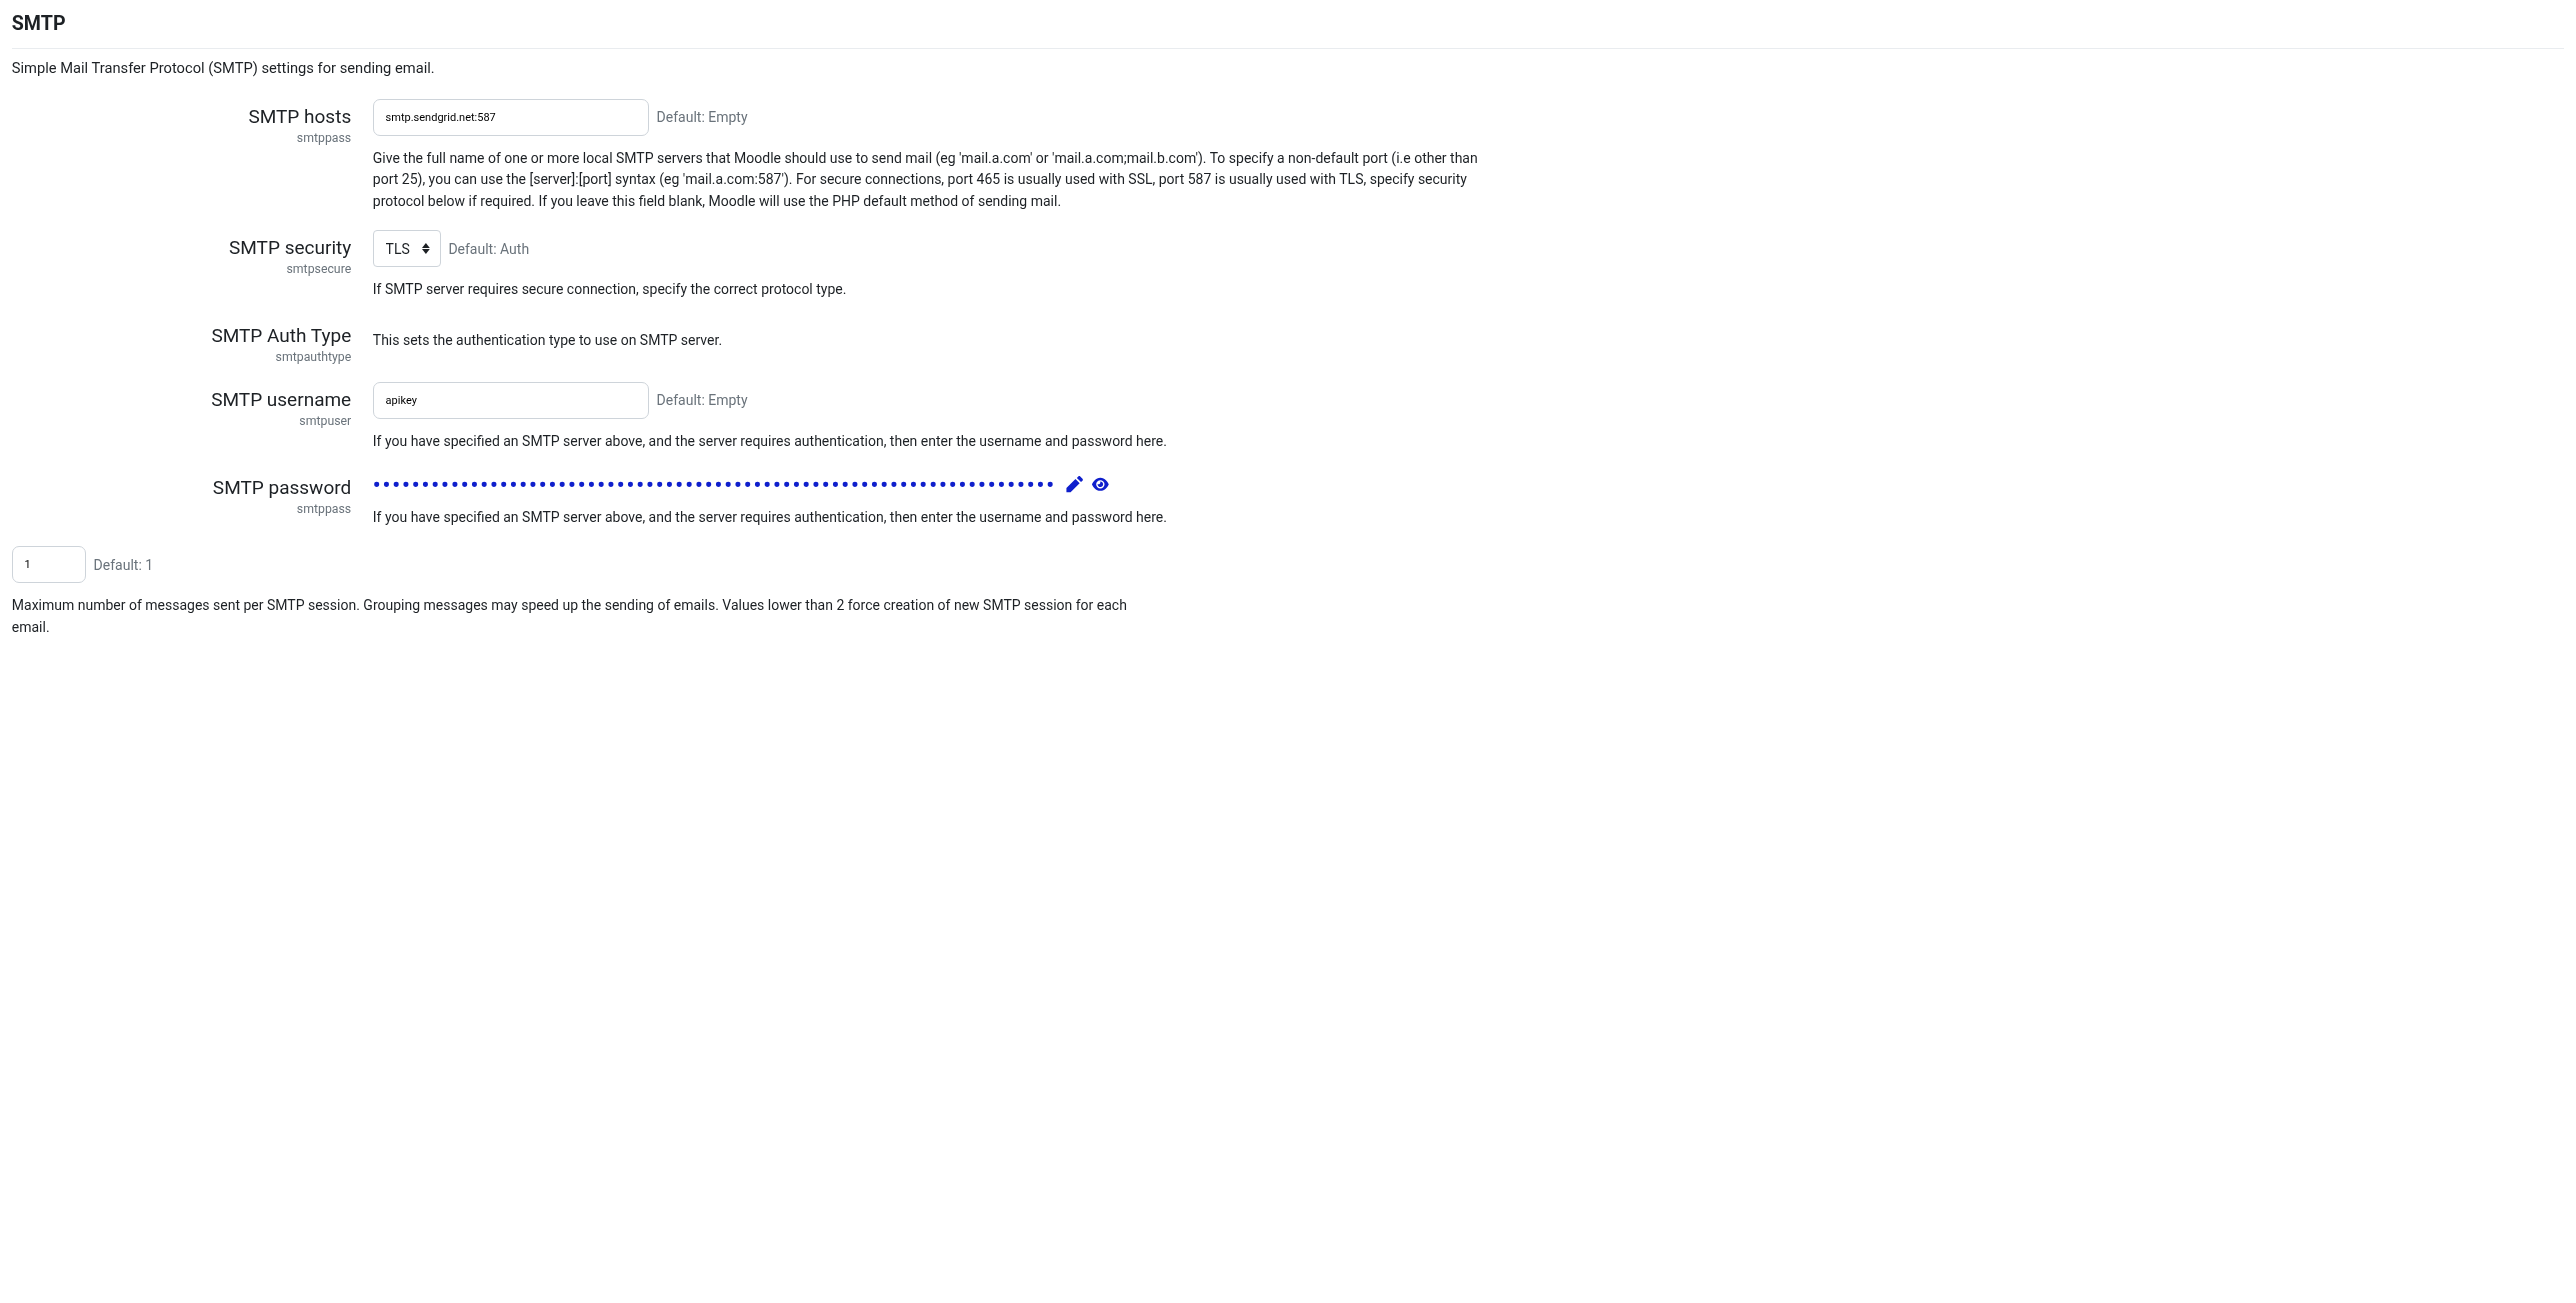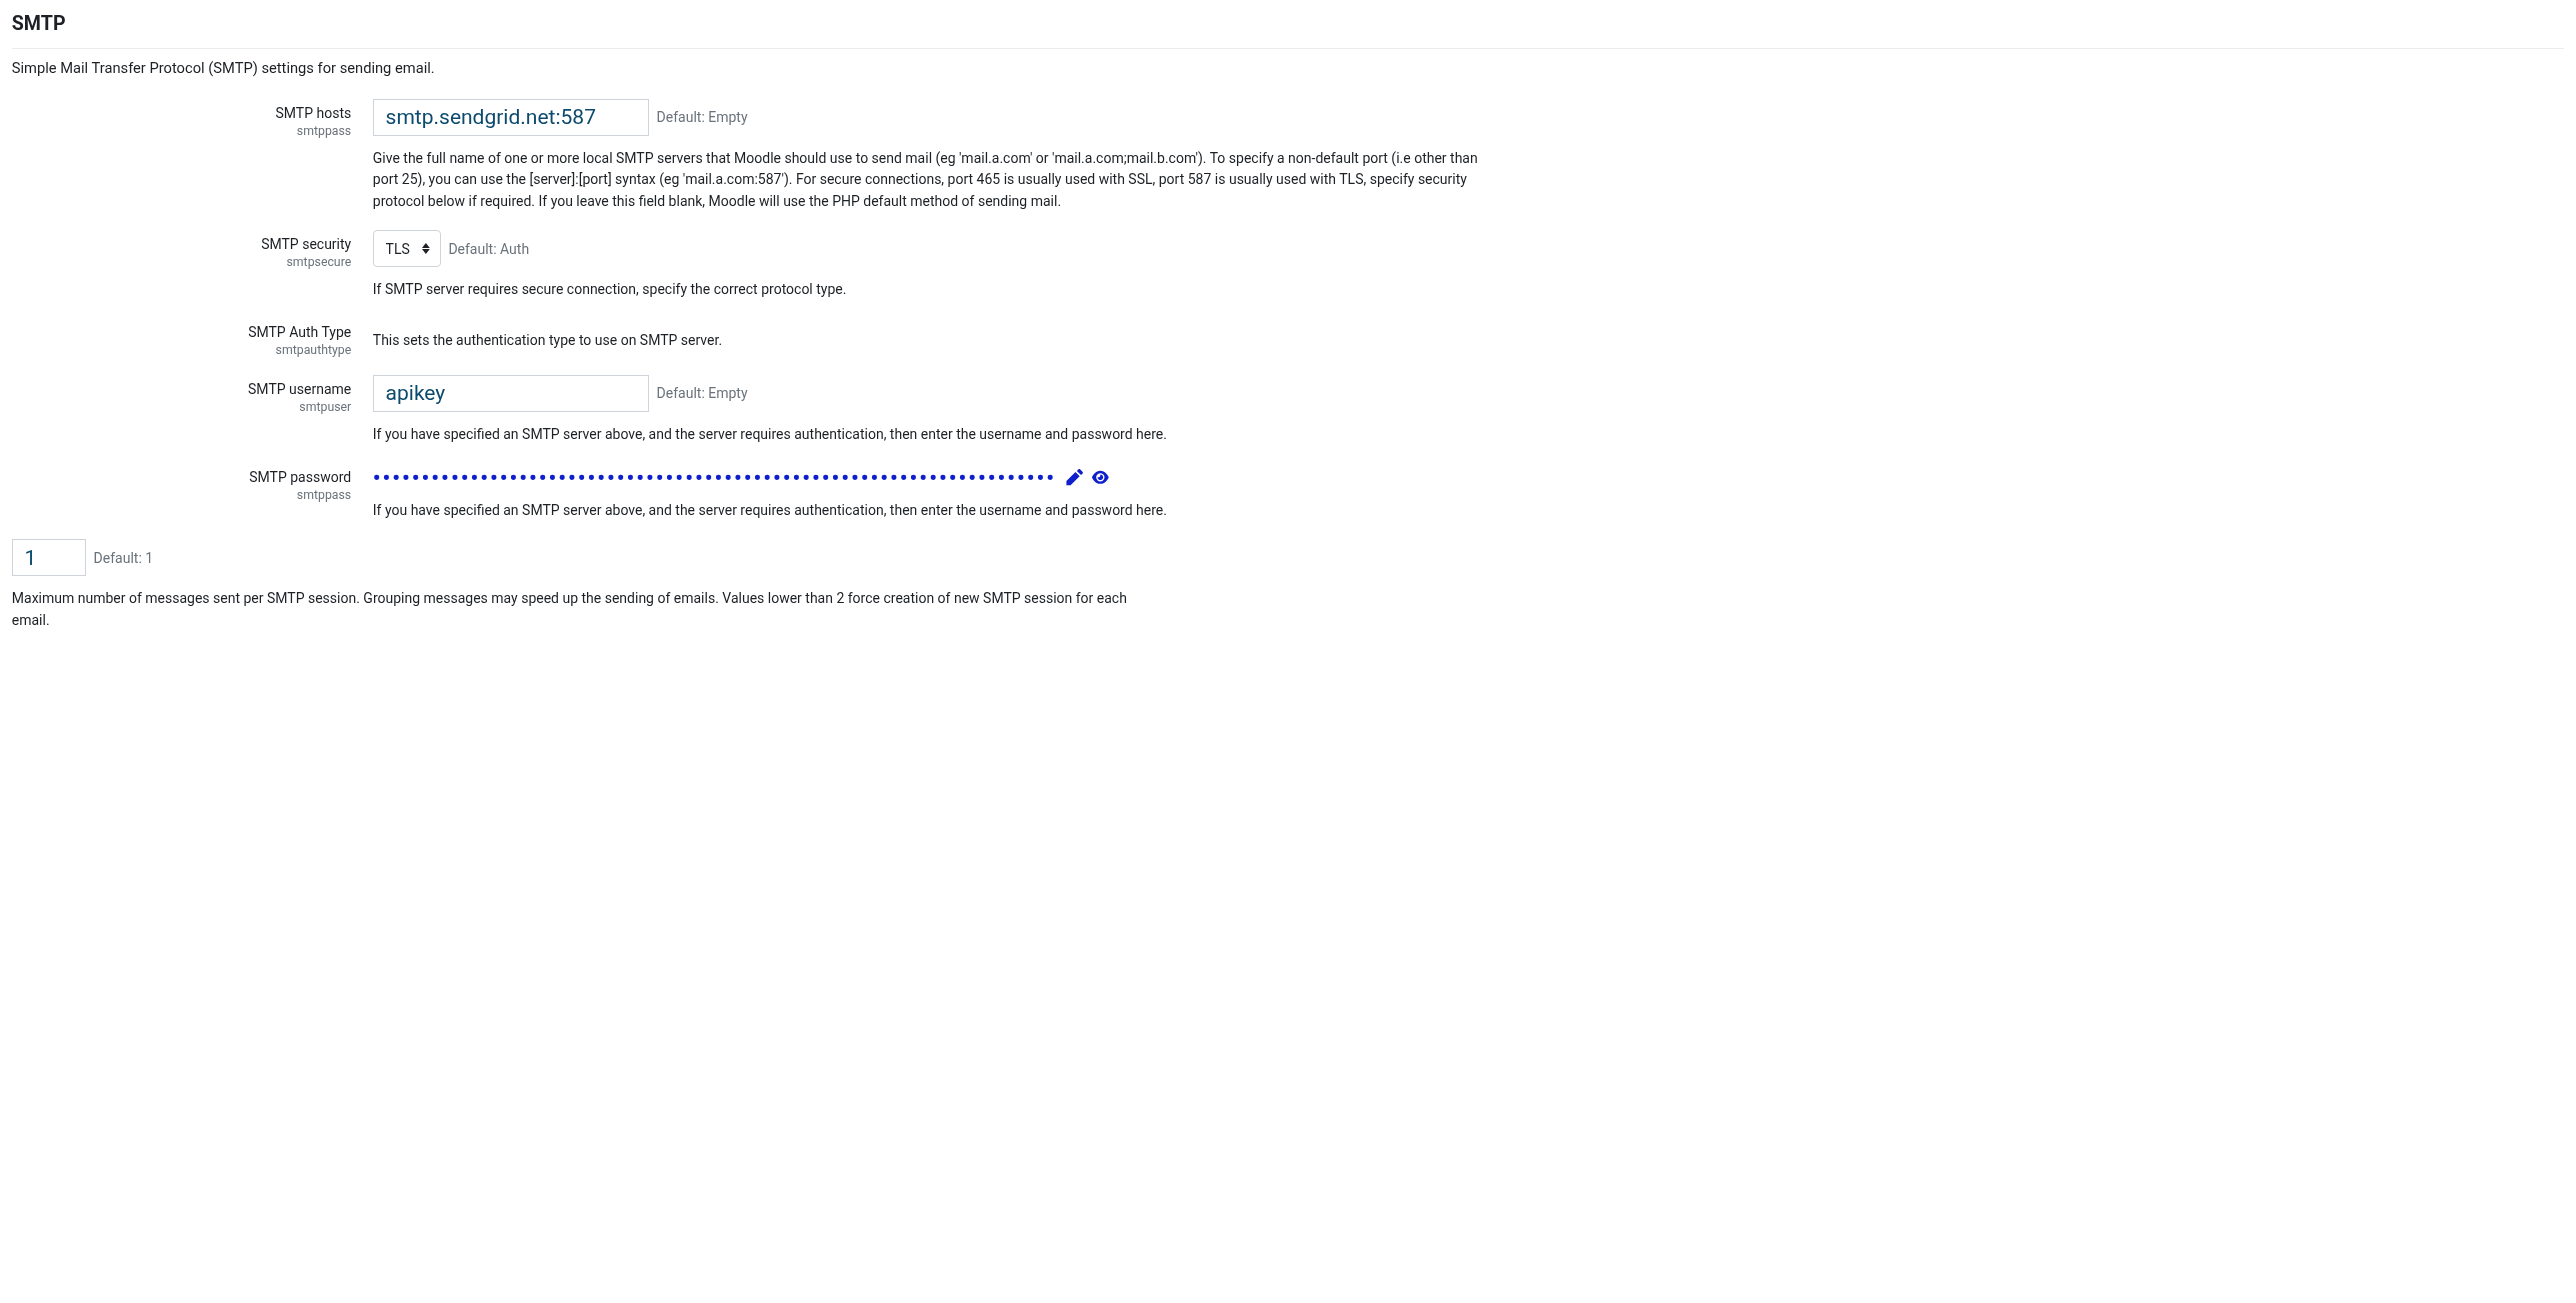--- a/index.html
+++ b/index.html
@@ -32,45 +32,45 @@
       margin-bottom: 17.6px;
     }
     .setting-label {
       width: 361px;
       text-align: right;
       padding-right: 21.6px;
       padding-top: 5.9px;
       flex-shrink: 0;
     }
     .setting-label .label-text {
-      font-size: 14px;
+      font-size: 19px;
       color: #1d2125;
       display: block;
     }
     .setting-label .label-name {
       font-size: 12.3px;
       color: #6a737b;
       display: block;
       margin-top: 2.9px;
     }
     .setting-content {
       flex: 1;
     }
     .input-line {
       display: flex;
       align-items: center;
       gap: 7.8px;
     }
     input[type="text"] {
       border: 1px solid #ced4da;
-      border-radius: 0;
+      border-radius: 7px;
       padding: 7.8px 11.8px;
-      font-size: 21px;
+      font-size: 11px;
       font-family: inherit;
-      color: #0c4a6e;
+      color: #000000;
       height: 37px;
     }
     .input-wide {
       width: 276px;
     }
     .input-narrow {
       width: 74px;
     }
     .select-wrap {
       position: relative;

